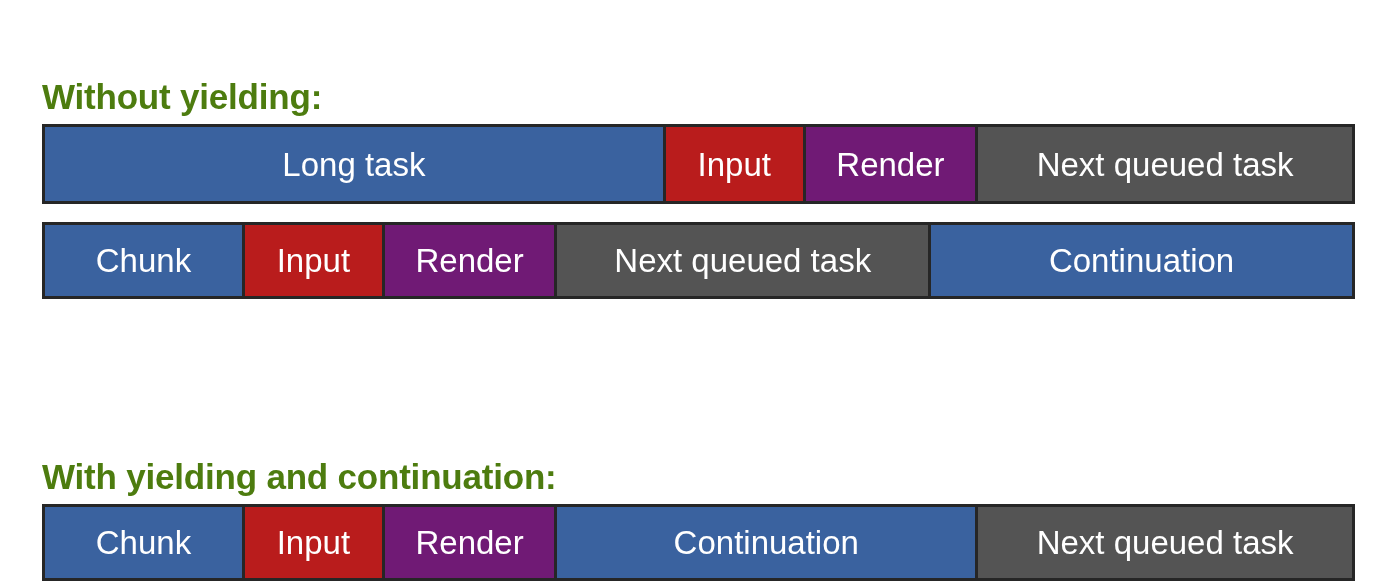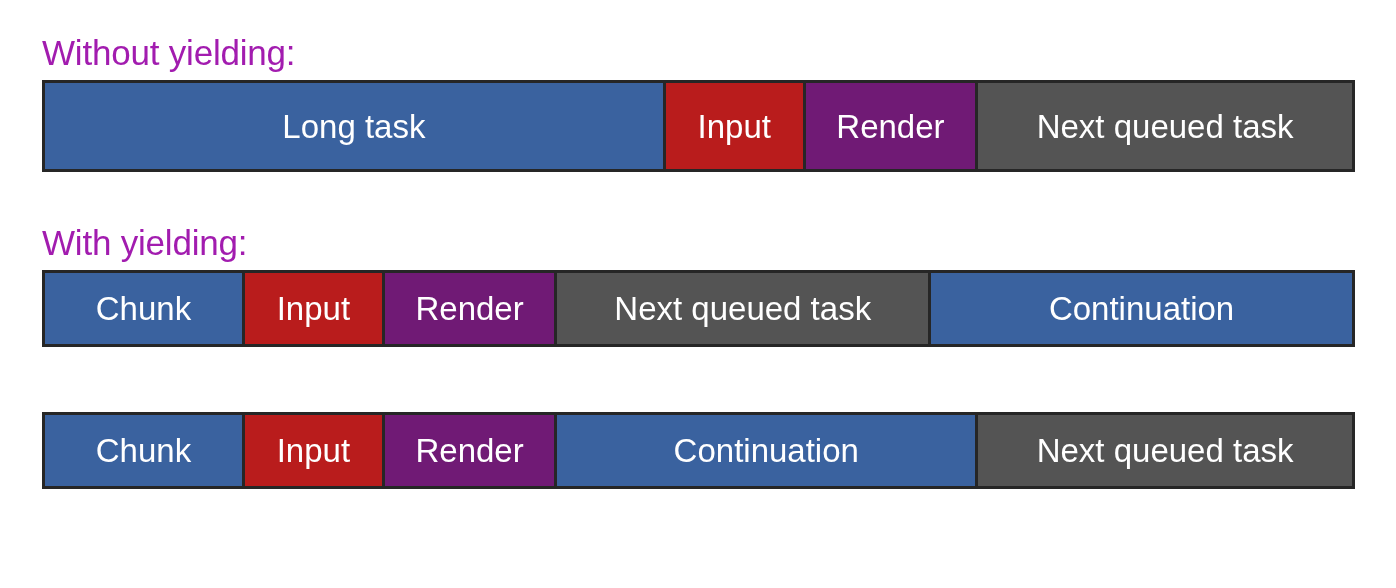--- a/index.html
+++ b/index.html
@@ -23,25 +23,26 @@
 
   .row {
     position: absolute;
     left: 42px;
     width: 1313px;
   }
 
   .row-label {
     font-size: 35px;
     line-height: 42px;
-    color: #a21caf;
-    font-weight: 400;
+    color: #4d7c0f;
+    font-weight: 700;
     letter-spacing: -0.2px;
     white-space: nowrap;
     margin-bottom: 6px;
+    margin-top: 44px;
   }
 
   .bar {
     display: flex;
     width: 1313px;
     border: 3px solid #262626;
     box-sizing: border-box;
     background: #262626;
   }
 
@@ -59,21 +60,21 @@
   }
   .seg:last-child { border-right: none; }
 
   .seg-blue  { background: #3a629f; }
   .seg-red   { background: #b91c1c; }
   .seg-green { background: #701a75; }
   .seg-gray  { background: #545454; }
 
   
   #row-1 { top: 32px; }
-  #row-1 .bar { height: 92px; }
+  #row-1 .bar { height: 80px; }
 
   #row-2 { top: 222px; }
   #row-2 .bar { height: 77px; }
 
   #row-3 { top: 412px; }
   #row-3 .bar { height: 77px; }
 </style>
 </head>
 <body>
 
@@ -83,31 +84,31 @@
     <div class="row-label">Without yielding:</div>
     <div class="bar">
       <div class="seg seg-blue" style="flex:0 0 47.5%">Long task</div>
       <div class="seg seg-red" style="flex:0 0 10.7%">Input</div>
       <div class="seg seg-green" style="flex:0 0 13.2%">Render</div>
       <div class="seg seg-gray" style="flex:1 1 auto">Next queued task</div>
     </div>
   </div>
 
   <div class="row" id="row-2">
-    <div class="row-label">With yielding:</div>
     <div class="bar">
       <div class="seg seg-blue" style="flex:0 0 15.3%">Chunk</div>
       <div class="seg seg-red" style="flex:0 0 10.7%">Input</div>
       <div class="seg seg-green" style="flex:0 0 13.2%">Render</div>
       <div class="seg seg-gray" style="flex:0 0 28.6%">Next queued task</div>
       <div class="seg seg-blue" style="flex:1 1 auto">Continuation</div>
     </div>
   </div>
 
   <div class="row" id="row-3">
+    <div class="row-label">With yielding and continuation:</div>
     <div class="bar">
       <div class="seg seg-blue" style="flex:0 0 15.3%">Chunk</div>
       <div class="seg seg-red" style="flex:0 0 10.7%">Input</div>
       <div class="seg seg-green" style="flex:0 0 13.2%">Render</div>
       <div class="seg seg-blue" style="flex:0 0 32.2%">Continuation</div>
       <div class="seg seg-gray" style="flex:1 1 auto">Next queued task</div>
     </div>
   </div>
 
 </div>

